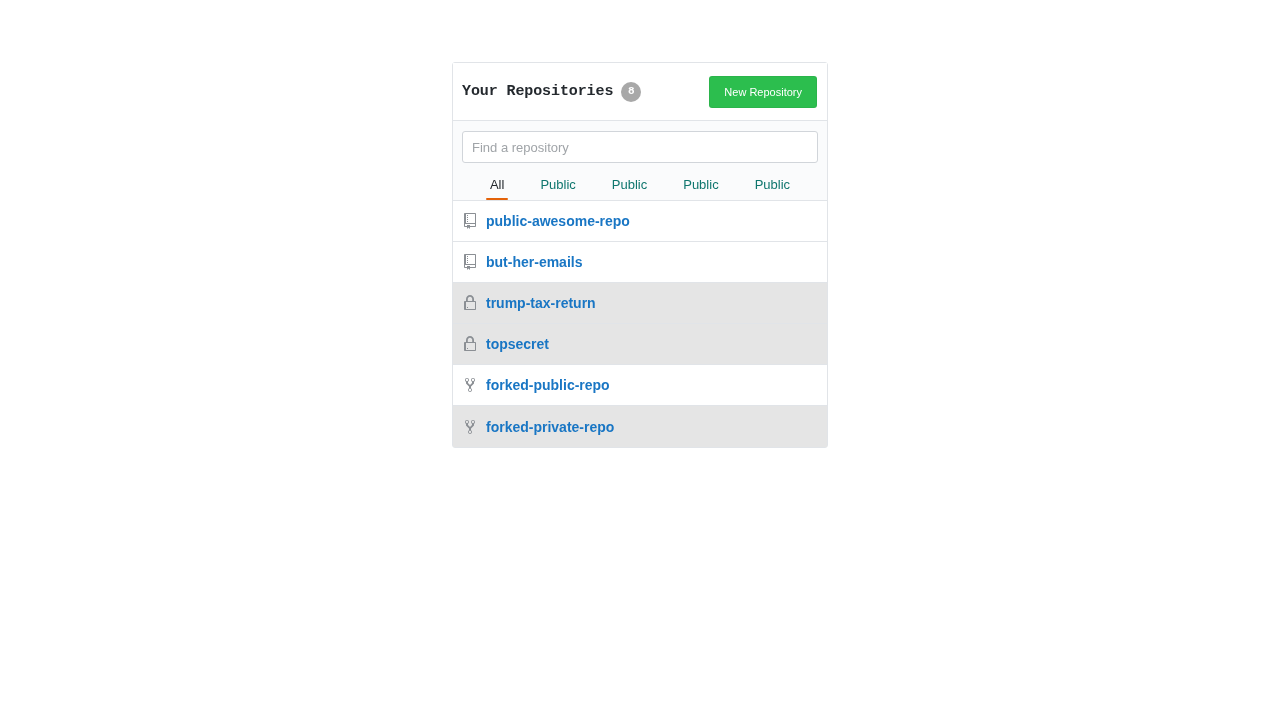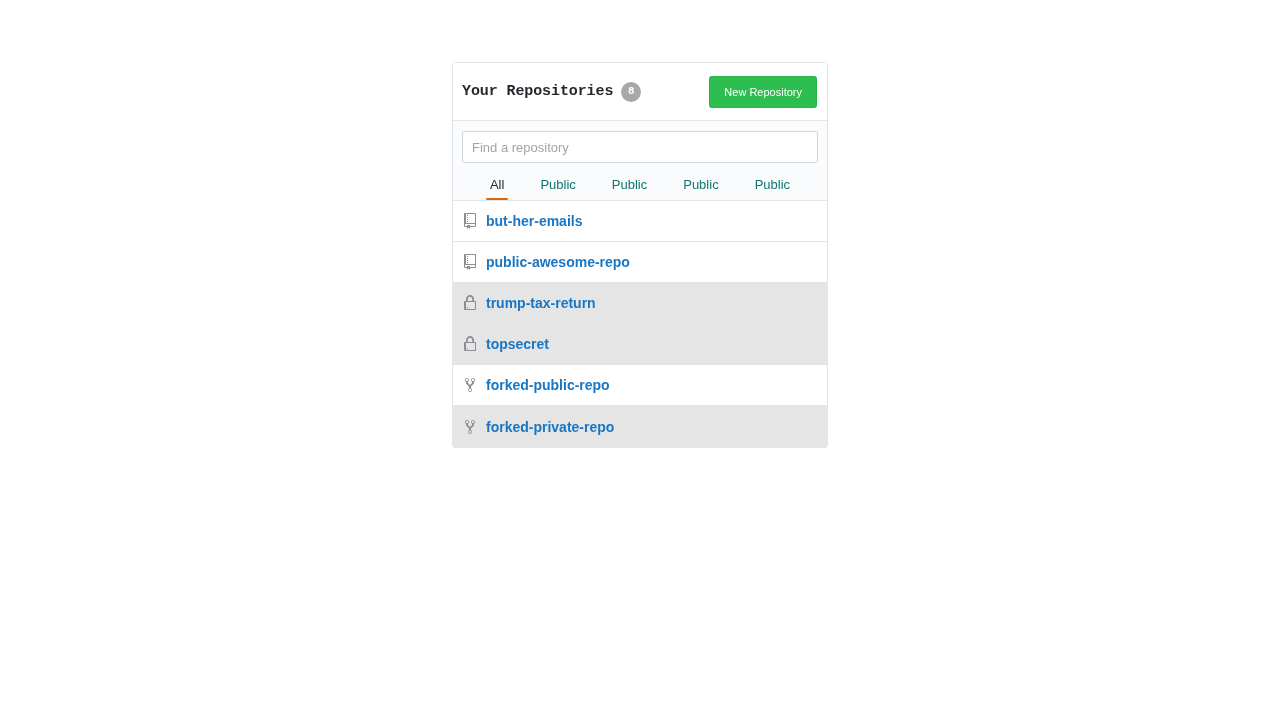--- a/index.html
+++ b/index.html
@@ -227,30 +227,30 @@
     </div>
 
     <ul class="repo-list">
 
       <li class="repo-row">
         <span class="repo-icon">
           <svg width="14" height="16" viewBox="0 0 12 16">
               <path d="M4 9H3V8h1v1zm0-3H3v1h1V6zm0-2H3v1h1V4zm0-2H3v1h1V2zm8-1v12c0 .55-.45 1-1 1H6v2l-1.5-1.5L3 16v-2H1c-.55 0-1-.45-1-1V1c0-.55.45-1 1-1h10c.55 0 1 .45 1 1zm-1 10H1v2h2v-1h3v1h5v-2zm0-10H2v9h9V1z"></path>
             </svg>
         </span>
-        <a class="repo-name">but-her-emails</a>
+        <a class="repo-name">public-awesome-repo</a>
       </li>
 
       <li class="repo-row">
         <span class="repo-icon">
           <svg width="14" height="16" viewBox="0 0 12 16">
               <path d="M4 9H3V8h1v1zm0-3H3v1h1V6zm0-2H3v1h1V4zm0-2H3v1h1V2zm8-1v12c0 .55-.45 1-1 1H6v2l-1.5-1.5L3 16v-2H1c-.55 0-1-.45-1-1V1c0-.55.45-1 1-1h10c.55 0 1 .45 1 1zm-1 10H1v2h2v-1h3v1h5v-2zm0-10H2v9h9V1z"></path>
             </svg>
         </span>
-        <a class="repo-name">public-awesome-repo</a>
+        <a class="repo-name">but-her-emails</a>
       </li>
 
       <li class="repo-row is-private">
         <span class="repo-icon">
           <svg width="12" height="16" viewBox="0 0 12 16">
               <path d="M4 13H3v-1h1v1zm8-6v7c0 .55-.45 1-1 1H1c-.55 0-1-.45-1-1V7c0-.55.45-1 1-1h1V4c0-2.2 1.8-4 4-4s4 1.8 4 4v2h1c.55 0 1 .45 1 1zM3.8 6h4.4V4c0-1.21-.99-2.2-2.2-2.2-1.21 0-2.2.99-2.2 2.2v2zM11 7H2v7h9V7z"></path>
             </svg>
         </span>
         <a class="repo-name">trump-tax-return</a>
       </li>

